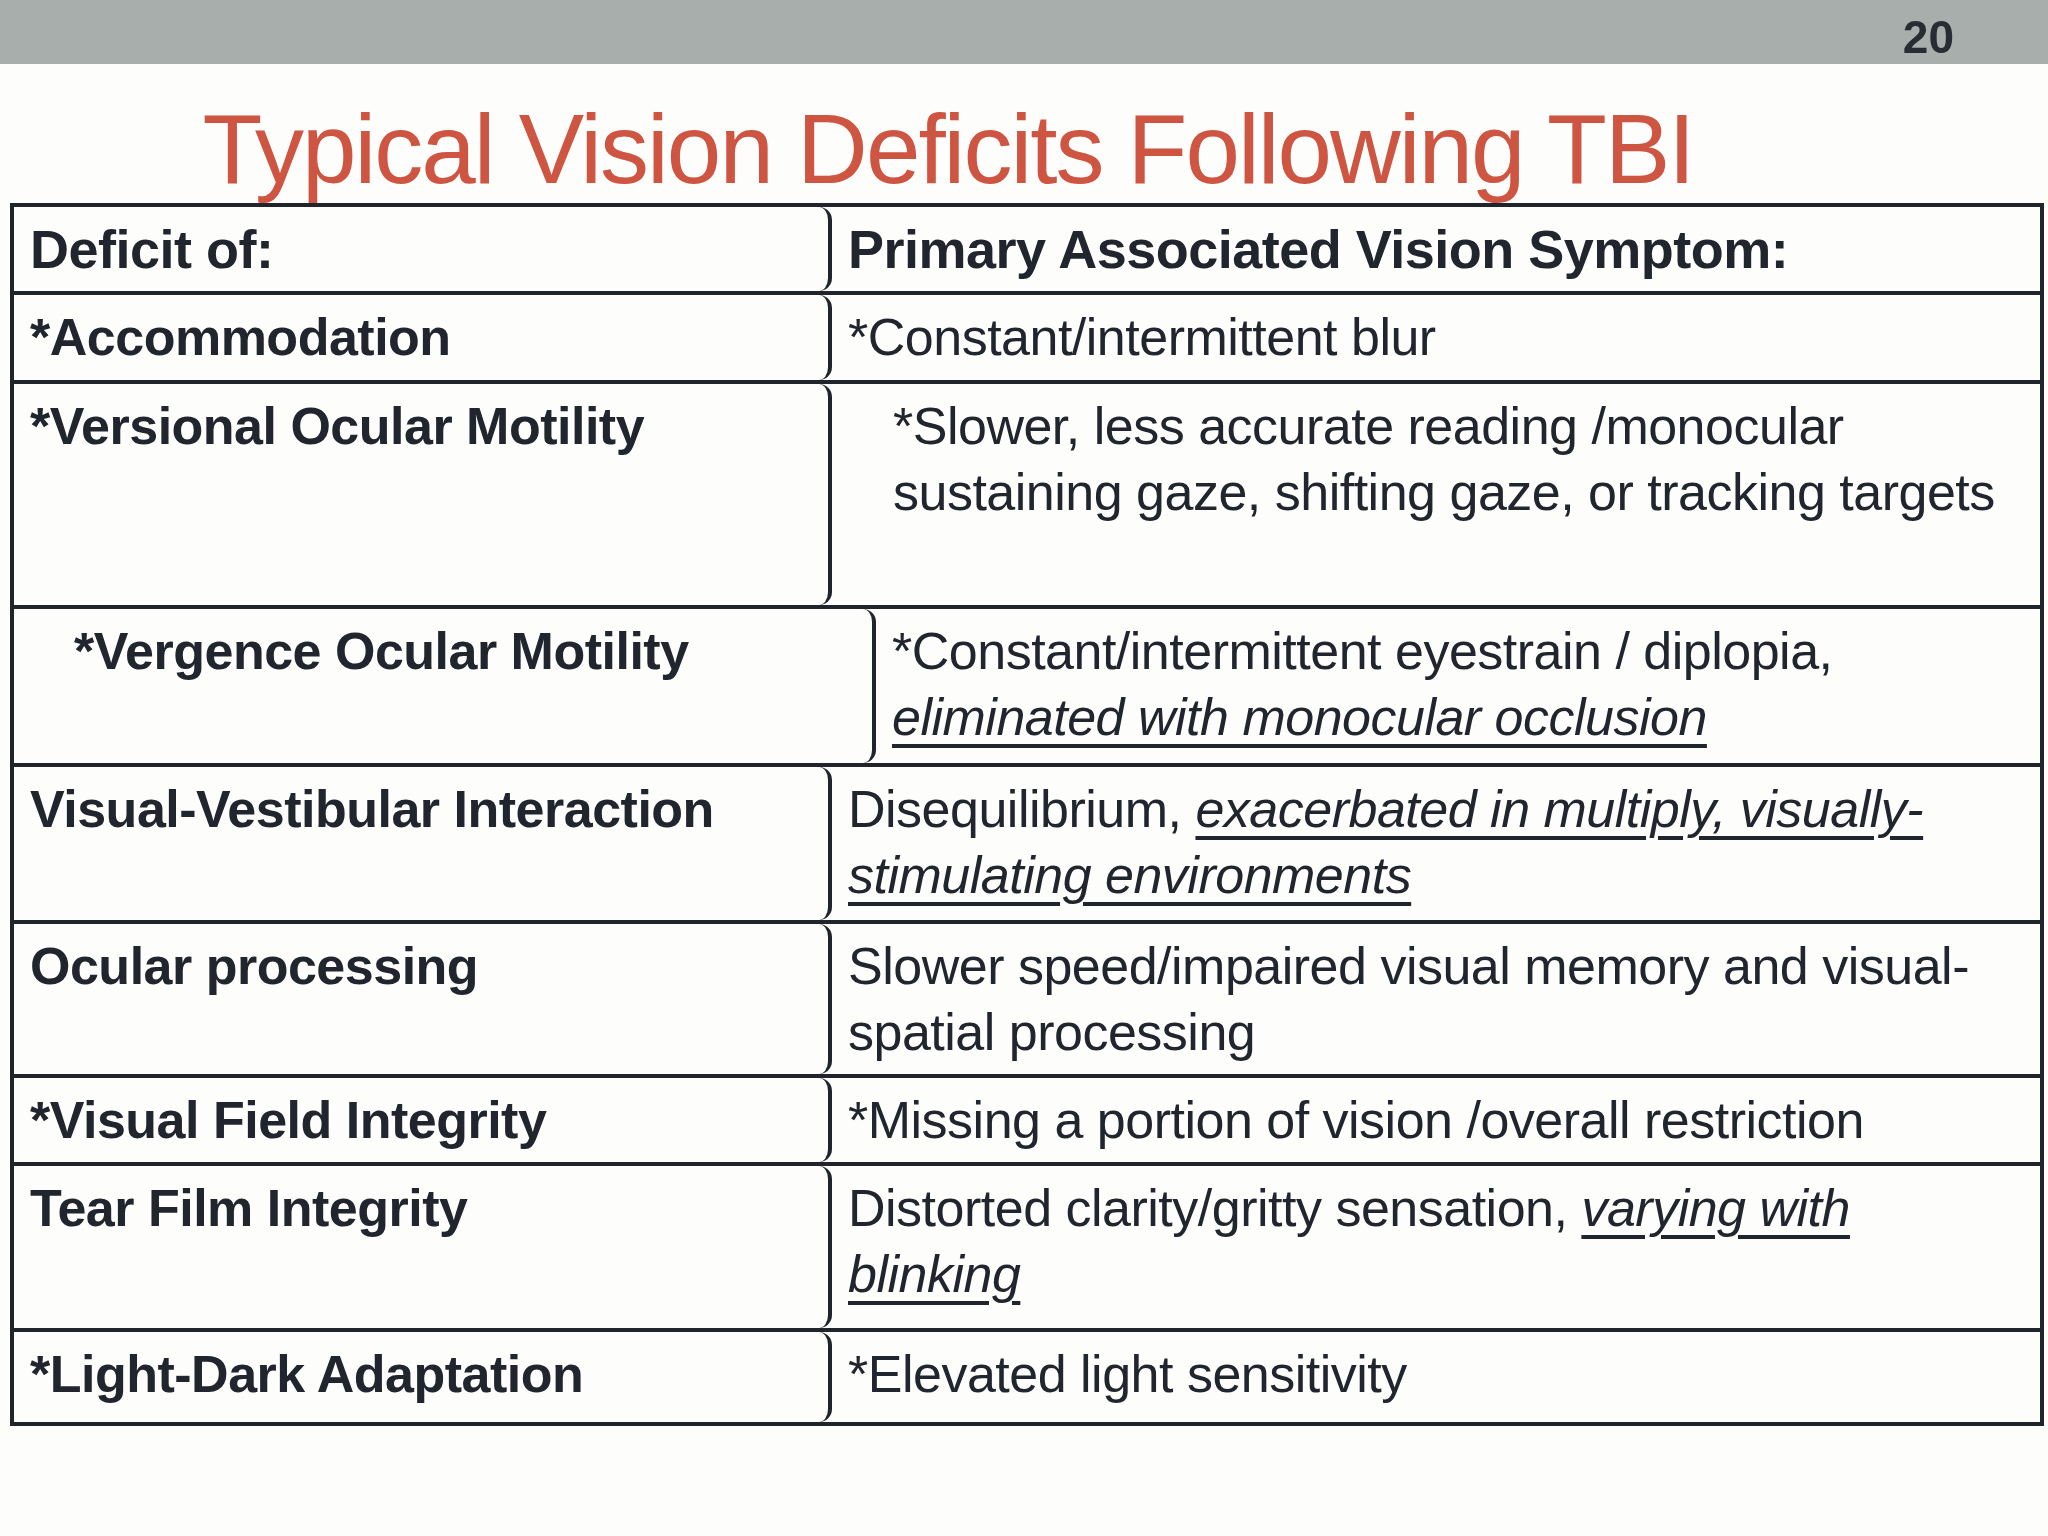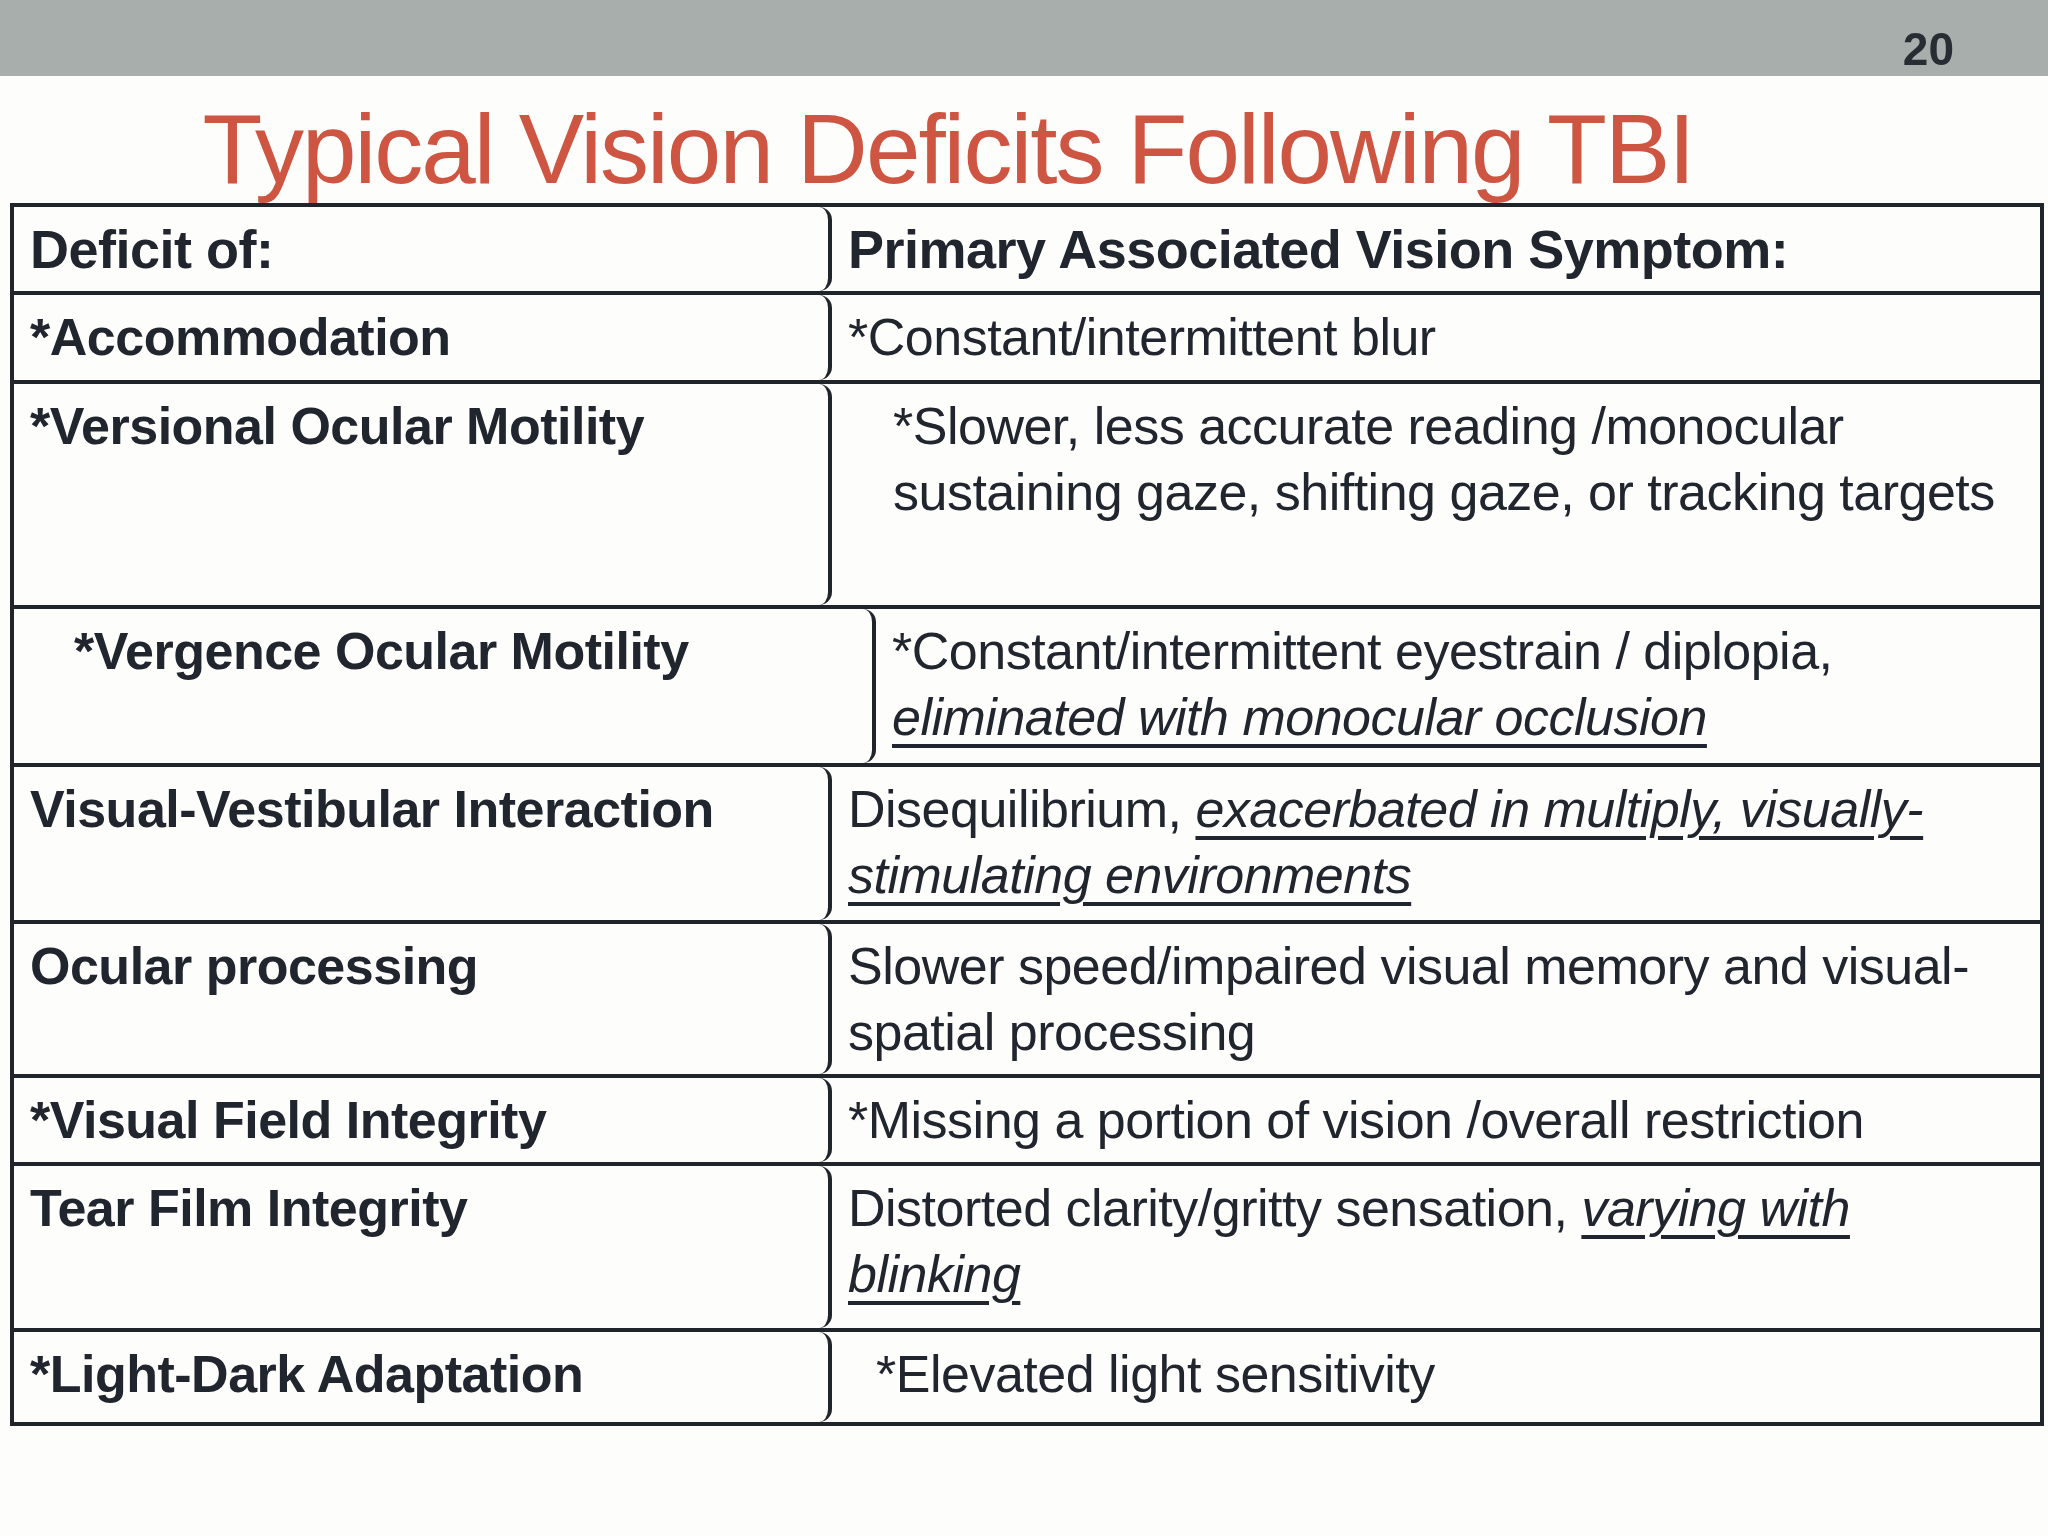--- a/index.html
+++ b/index.html
@@ -12,21 +12,21 @@
   html,body{margin:0;padding:0;}
   body{
     width:2048px;height:1536px;
     background:var(--bg);
     font-family:"Liberation Sans", sans-serif;
     overflow:hidden;
     position:relative;
   }
   .top-bar{
     position:absolute;left:0;top:0;
-    width:2048px;height:76px;
+    width:2048px;height:64px;
     background:var(--bar);
     display:flex;justify-content:flex-end;align-items:flex-end;
     box-sizing:border-box;
     padding:0 94px 4px 0;
   }
   .page-num{
     font-size:46px;font-weight:bold;color:#272d33;
     line-height:1;
   }
   .title{
@@ -56,21 +56,21 @@
   }
   .trow:last-child{border-bottom:none;}
   .trow:nth-child(1){min-height:88px;}
   .trow:nth-child(2){min-height:89px;}
   .trow:nth-child(3){min-height:225px;gap:45px;}
   .trow:nth-child(4){min-height:158px;padding-left:44px;}
   .trow:nth-child(5){min-height:157px;}
   .trow:nth-child(6){min-height:153px;}
   .trow:nth-child(7){min-height:87px;}
   .trow:nth-child(8){min-height:166px;}
-  .trow:nth-child(9){min-height:90px;gap:28px;}
+  .trow:nth-child(9){min-height:90px;}
   .cell{
     box-sizing:border-box;
     padding:9px 36px 9px 16px;
     font-size:52px;
     line-height:66px;
     letter-spacing:-0.5px;
     color:var(--text);
   }
   .cell.left{
     flex:0 0 818px;width:818px;

